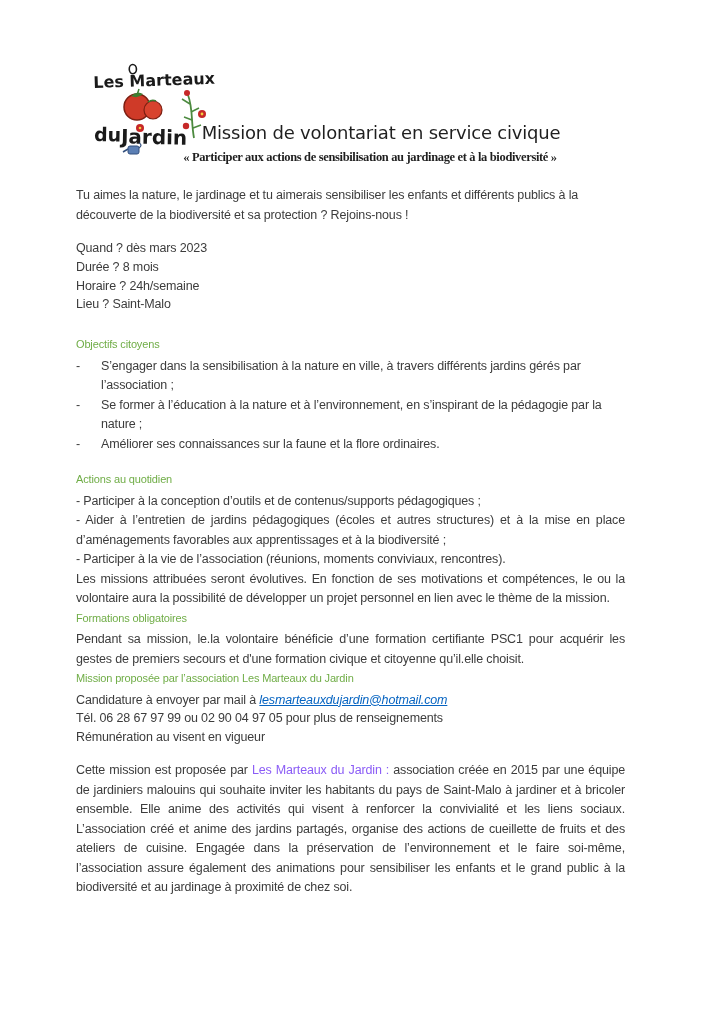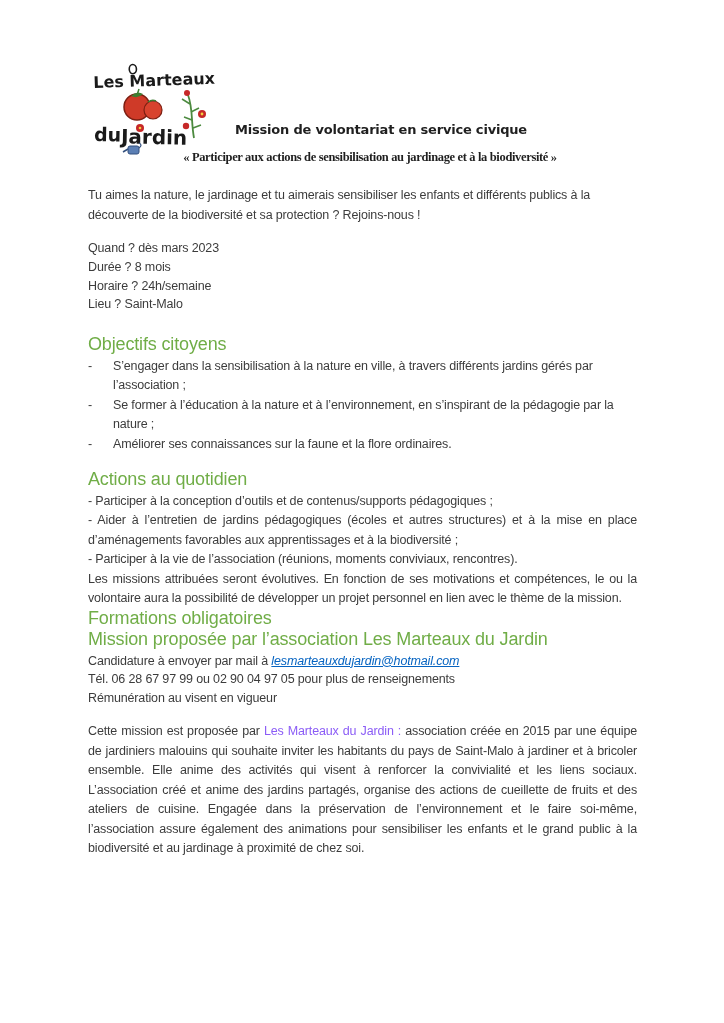--- a/index.html
+++ b/index.html
@@ -6,40 +6,40 @@
   body {
     width:724px; height:1023px; background:#ffffff; overflow:hidden; position:relative;
     font-family:"Liberation Sans", sans-serif; color:#3c3c3c;
   }
   .page { position:absolute; inset:0; background:#ffffff; }
 
   
   .logo { position:absolute; left:90px; top:62px; }
   .doc-title {
     position:absolute; top:122px; left:0; width:672px; box-sizing:border-box; padding-left:90px;
-    text-align:center; font-family:"DejaVu Sans", sans-serif; font-weight:bold;
-    font-size:13px; color:#1f1f1f; letter-spacing:-0.2px;
+    text-align:center; font-family:"DejaVu Sans", sans-serif; font-weight:normal;
+    font-size:18px; color:#1f1f1f; letter-spacing:-0.2px;
   }
   .doc-subtitle {
     position:absolute; top:150px; left:0; width:724px; text-align:center;
     font-family:Liberation Serif, serif; font-weight:bold; font-size:12.5px;
     color:#1f1f1f; letter-spacing:-0.35px; white-space:nowrap;margin-left:8px;
   }
 
   
   .content {
-    position:absolute; left:88px; top:186px; width:549px;
+    position:absolute; left:76px; top:186px; width:549px;
     font-size:12.5px; line-height:19.5px; letter-spacing:-0.15px;
   }
   .para { margin:0; }
   .just { text-align:justify; }
   #intro { margin:0 0 14px 0; }
   .details { line-height:18.8px; margin:0 0 21px 0; }
   h2.green {
-    font-size:18px; font-weight:normal; color:#70AD47; margin:0 0 2px 0; line-height:19.5px;
+    font-size:11px; font-weight:normal; color:#70AD47; margin:0 0 2px 0; line-height:19.5px;
   }
   .gap-top { margin-top:14px; }
   .gap-top-sm { margin-top:12px; }
   .dash-list { list-style:none; margin:0 0 16px 0; padding:0; }
   .dash-list li { position:relative; padding-left:25px; margin:0; }
   .dash-list .dash { position:absolute; left:0; top:0; }
   .mission-lines { line-height:18.8px; margin:0 0 14px 0; }
   .link { color:#0563C1; text-decoration:underline; cursor:pointer;font-style:italic; }
   .green-text { color:#8b5cf6; }
 </style>
@@ -113,20 +113,21 @@
       </li>
     </ul>
 
     <h2 class="green">Actions au quotidien</h2>
     <p class="para">- Participer à la conception d’outils et de contenus/supports pédagogiques ;</p>
     <p class="para just">- Aider à l’entretien de jardins pédagogiques (écoles et autres structures) et à la mise en place d’aménagements favorables aux apprentissages et à la biodiversité ;</p>
     <p class="para">- Participer à la vie de l’association (réunions, moments conviviaux, rencontres).</p>
     <p class="para just">Les missions attribuées seront évolutives. En fonction de ses motivations et compétences, le ou la volontaire aura la possibilité de développer un projet personnel en lien avec le thème de la mission.</p>
 
     <h2 class="green gap-top">Formations obligatoires</h2>
+    <p class="para just">Pendant sa mission, le.la volontaire bénéficie d’une formation certifiante PSC1 pour acquérir les gestes de premiers secours et d'une formation civique et citoyenne qu’il.elle choisit.</p>
 
     <h2 class="green gap-top-sm">Mission proposée par l’association Les Marteaux du Jardin</h2>
     <div class="mission-lines">
       <div>
         <span>Candidature à envoyer par mail à </span><a class="link">lesmarteauxdujardin@hotmail.com</a>
       </div>
       <div>Tél. 06 28 67 97 99 ou 02 90 04 97 05 pour plus de renseignements</div>
       <div>Rémunération au visent en vigueur</div>
     </div>
 

